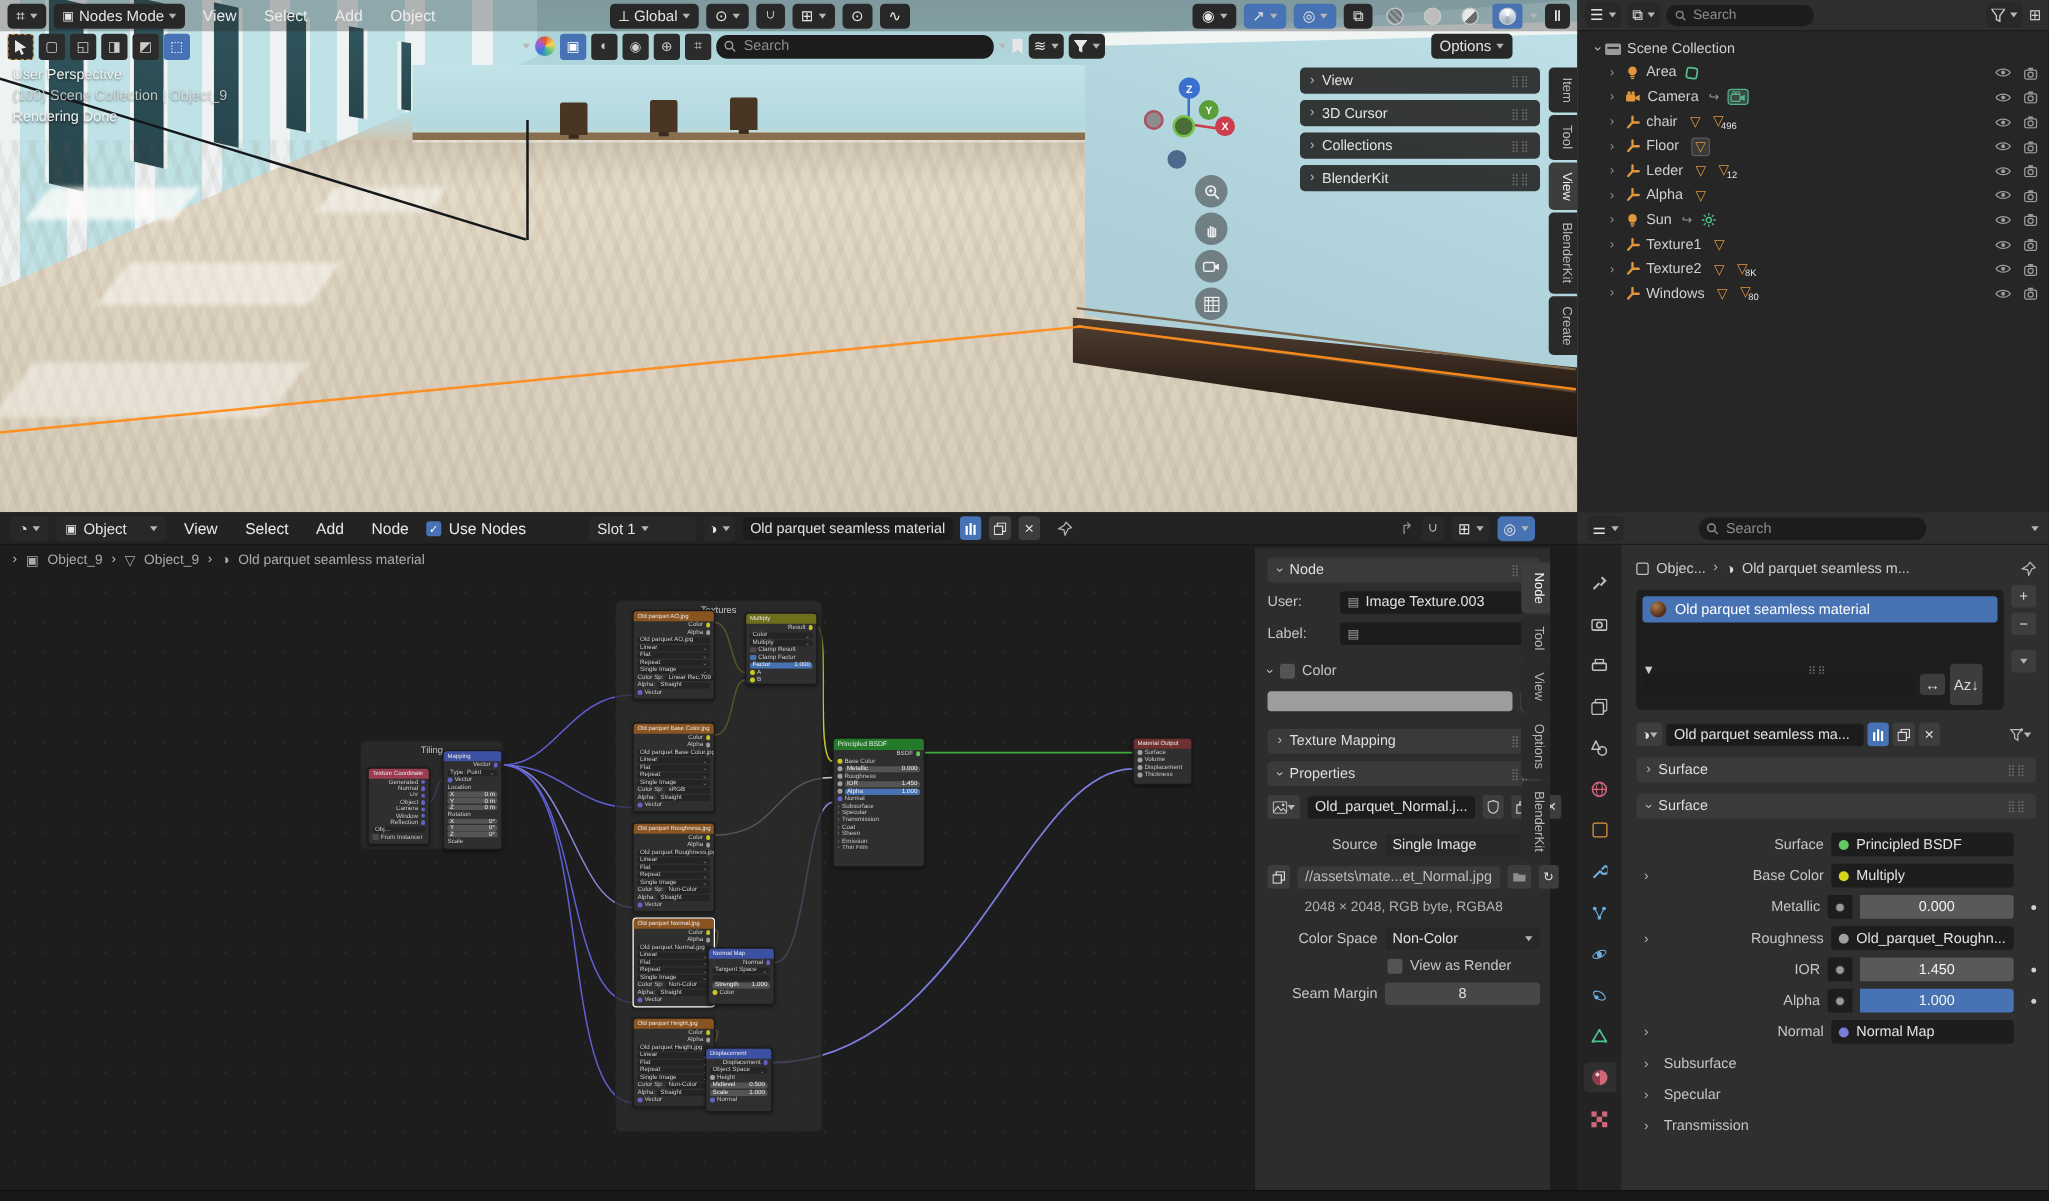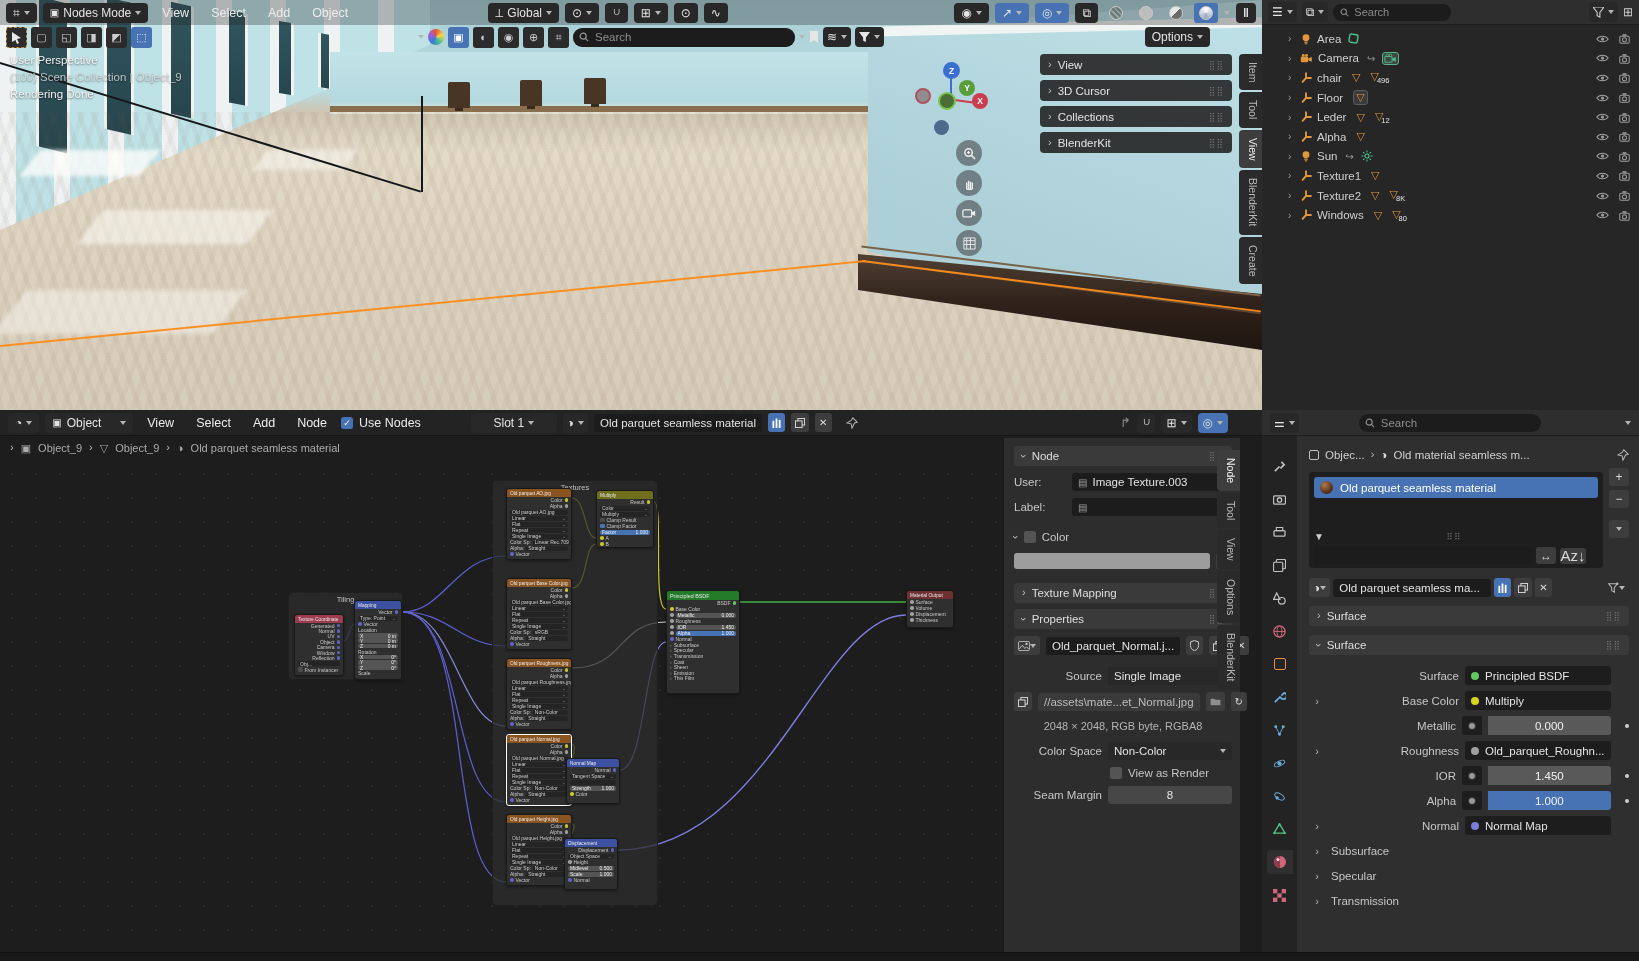--- a/index.html
+++ b/index.html
@@ -395,20 +395,30 @@
       <span style="margin-left:auto"></span>
       <span class="btn" style="padding:0 4px">
         <svg width="11" height="11" viewBox="0 0 12 12">
             <path d="M0,0 H12 L7.5,6 V11 L4.5,9.5 V6 Z" fill="none" stroke="#cdcdcd" stroke-width="1.2"></path>
           </svg>
           <span class="chev"></span>
       </span>
       <span class="ico" style="color:#cdcdcd;font-size:12px">⊞</span>
     </div>
     <div id="ol-tree">
+      <div class="ol-row ol-root">
+        <span class="arr open">›</span>
+        <span class="ico" style="margin-left:4px">
+            <svg width="13" height="11" viewBox="0 0 14 12">
+              <rect x="0" y="2" width="14" height="10" rx="1.5" fill="#9a9a9a"></rect>
+              <rect x="2" y="5" width="10" height="1.6" fill="#262626"></rect>
+            </svg>
+          </span>
+        <span class="ol-label">Scene Collection</span>
+      </div>
       <div>
 
           <div class="ol-row">
             <span class="ol-exp">›</span>
 
             <span class="ico">
               <svg width="12" height="12" viewBox="0 0 14 14">
                 <circle cx="7" cy="5.5" r="4" fill="#e0973c"></circle>
                 <rect x="5" y="10" width="4" height="1.4" fill="#e0973c"></rect>
                 <rect x="5.6" y="12" width="2.8" height="1.2" fill="#e0973c"></rect>
@@ -752,21 +762,21 @@
           </span>
           <span class="chev"></span>
         </span>
       <span class="menu-item">View</span>
       <span class="menu-item">Select</span>
       <span class="menu-item">Add</span>
       <span class="menu-item">Node</span>
       <span class="checkbox on">✓</span>
       <span style="font-size:12.5px;color:#ececec">Use Nodes</span>
       <span style="width:38px"></span>
-      <span class="btn" style="width:86px;justify-content:center">
+      <span class="btn" style="width:86px;justify-content:flex-start">
           <span>Slot 1</span>
           <span class="chev"></span>
         </span>
       <span class="btn" style="padding:0 4px">
           <span>◑</span>
           <span class="chev"></span>
         </span>
       <span class="field" style="width:168px">Old parquet seamless material</span>
       <span class="mini-btn blue">
         <svg width="9" height="10" viewBox="0 0 10 11">
@@ -1628,21 +1638,21 @@
           </svg>
         </span>
     </div>
 
     <div id="props-body">
       <div class="pb-crumb">
         <span class="pt-sq" style="width:10px;height:10px"></span>
         <span>Objec...</span>
         <span class="arr">›</span>
         <span style="font-size:12px;color:#d8d8d8">◑</span>
-        <span>Old material seamless m...</span>
+        <span>Old parquet seamless m...</span>
         <span style="margin-left:auto"></span>
         <span class="ico">
             <svg width="12" height="12" viewBox="0 0 14 14">
               <path d="M8,1 L13,6 L10,7 L7,13 L6,8 L1,7 L6,4 Z" fill="none" stroke="#b5b5b5" stroke-width="1.2"></path>
             </svg>
           </span>
       </div>
 
       <div style="display:flex;gap:6px">
         <div id="slot-box">
@@ -1651,21 +1661,21 @@
             <span>Old parquet seamless material</span>
           </div>
           <div class="slot-foot">
             <span style="color:#cfcfcf">▼</span>
             <span class="dots">⠿⠿</span>
             <span style="width:14px"></span>
           </div>
           <div class="slot-search">
             <span class="field" style="width:218px;height:17px"></span>
             <span class="sbtn" style="height:17px">↔</span>
-            <span class="sbtn" style="height:16px;width:26px;font-size:15px">Az↓</span>
+            <span class="sbtn" style="height:33px;width:26px;font-size:12px">Az↓</span>
           </div>
         </div>
         <div style="display:flex;flex-direction:column;gap:4px;padding-top:2px">
           <span class="sbtn">+</span>
           <span class="sbtn">−</span>
           <span class="sbtn" style="margin-top:8px">
               <span class="chev"></span>
             </span>
         </div>
       </div>

